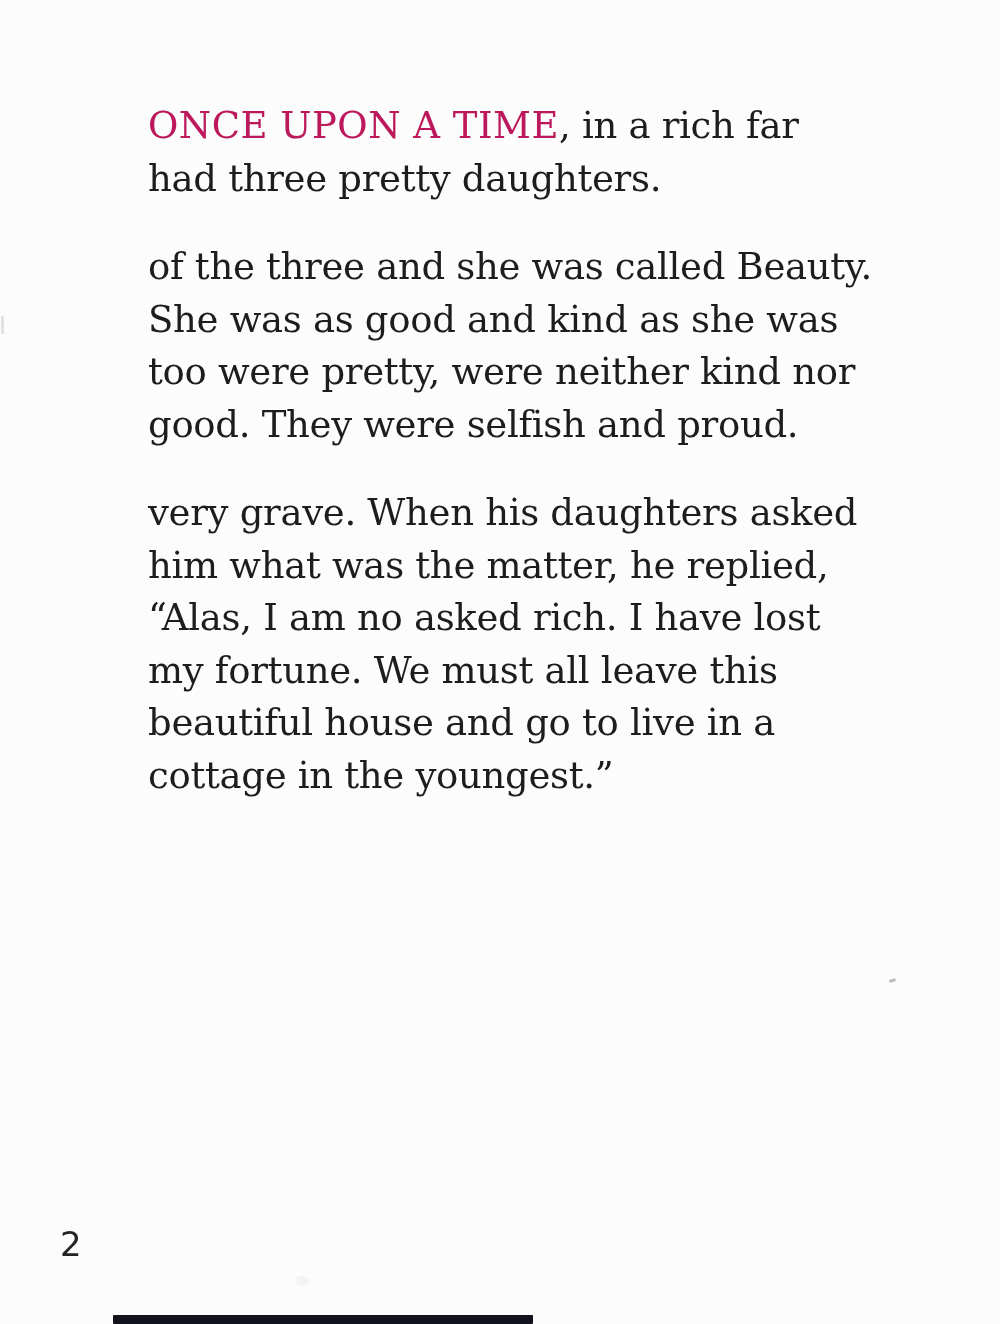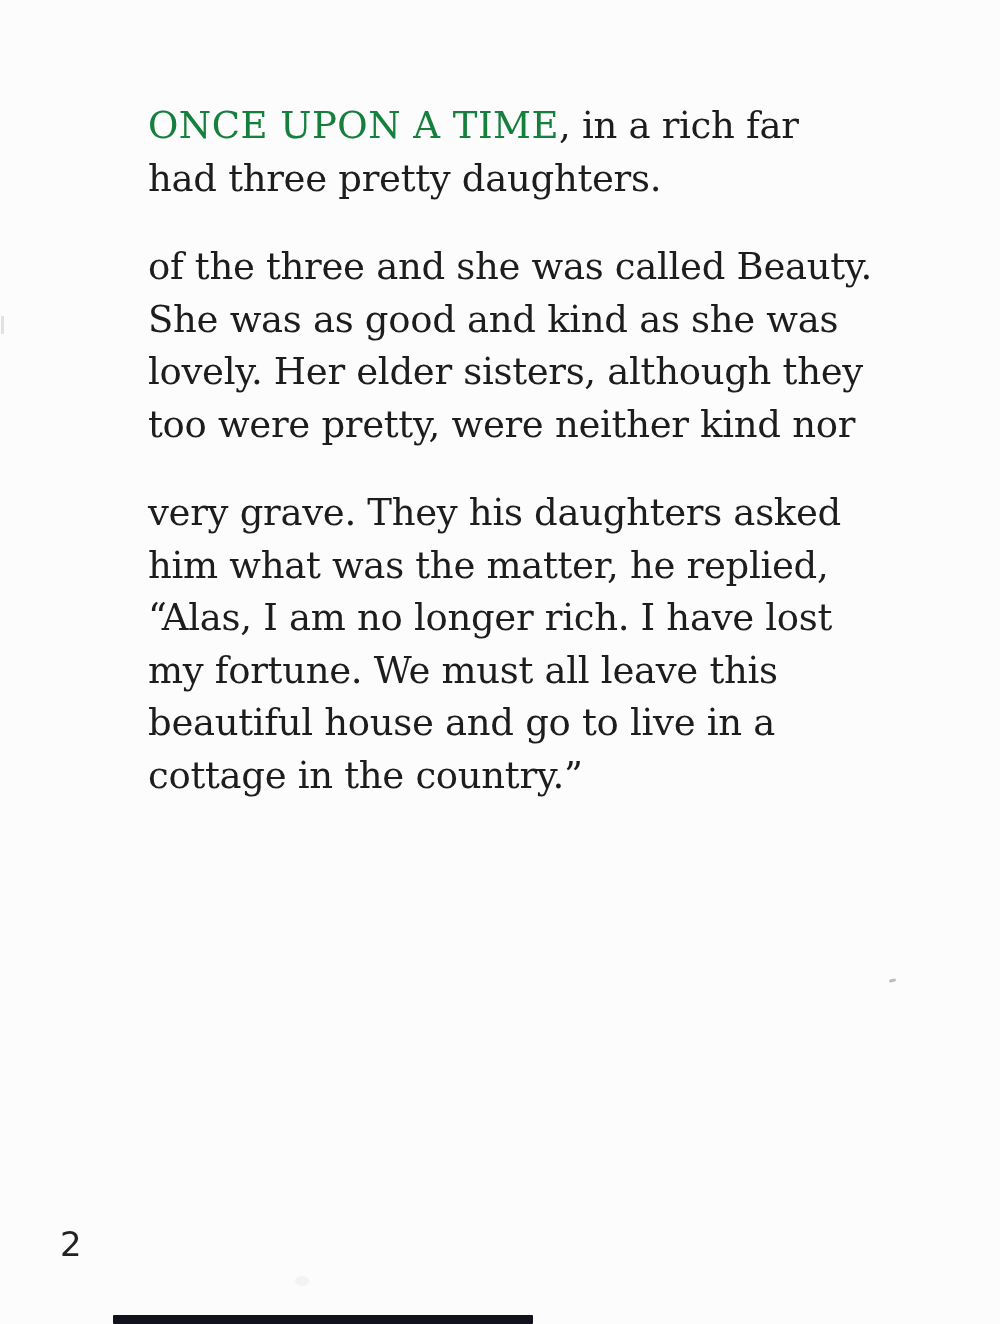--- a/index.html
+++ b/index.html
@@ -28,21 +28,21 @@
     line-height: 52.5px;
     letter-spacing: -0.3px;
   }
   .para {
     margin: 0 0 36px 0;
   }
   .line {
     white-space: nowrap;
   }
   .opener {
-    color: #15803d;
+    color: #be185d;
     letter-spacing: 0.5px;
     text-shadow: 0 0 1px #e6e6e6;
   }
   .page-number {
     position: absolute;
     left: 60px;
     top: 1224px;
     font-family: "DejaVu Sans", sans-serif;
     font-size: 34px;
     color: #222222;
@@ -92,31 +92,31 @@
   <div class="story">
 
     <div class="para">
       <div class="line"><span class="opener">ONCE UPON A TIME</span><span>, in a rich far</span></div>
       <div class="line">had three pretty daughters.</div>
     </div>
 
     <div class="para">
       <div class="line">of the three and she was called Beauty.</div>
       <div class="line">She was as good and kind as she was</div>
-      <div class="line">lovely. Her elder sisters, although they</div>
       <div class="line">too were pretty, were neither kind nor</div>
+      <div class="line">good. They were selfish and proud.</div>
     </div>
 
     <div class="para">
-      <div class="line">very grave. They his daughters asked</div>
+      <div class="line">very grave. When his daughters asked</div>
       <div class="line">him what was the matter, he replied,</div>
-      <div class="line">“Alas, I am no longer rich. I have lost</div>
+      <div class="line">“Alas, I am no asked rich. I have lost</div>
       <div class="line">my fortune. We must all leave this</div>
       <div class="line">beautiful house and go to live in a</div>
-      <div class="line">cottage in the country.”</div>
+      <div class="line">cottage in the youngest.”</div>
     </div>
 
   </div>
 
   <div class="page-number">2</div>
 
   <div class="scan-edge-tick"></div>
   <div class="scan-speck"></div>
   <div class="scan-smudge"></div>
   <div class="scan-bar"></div>

